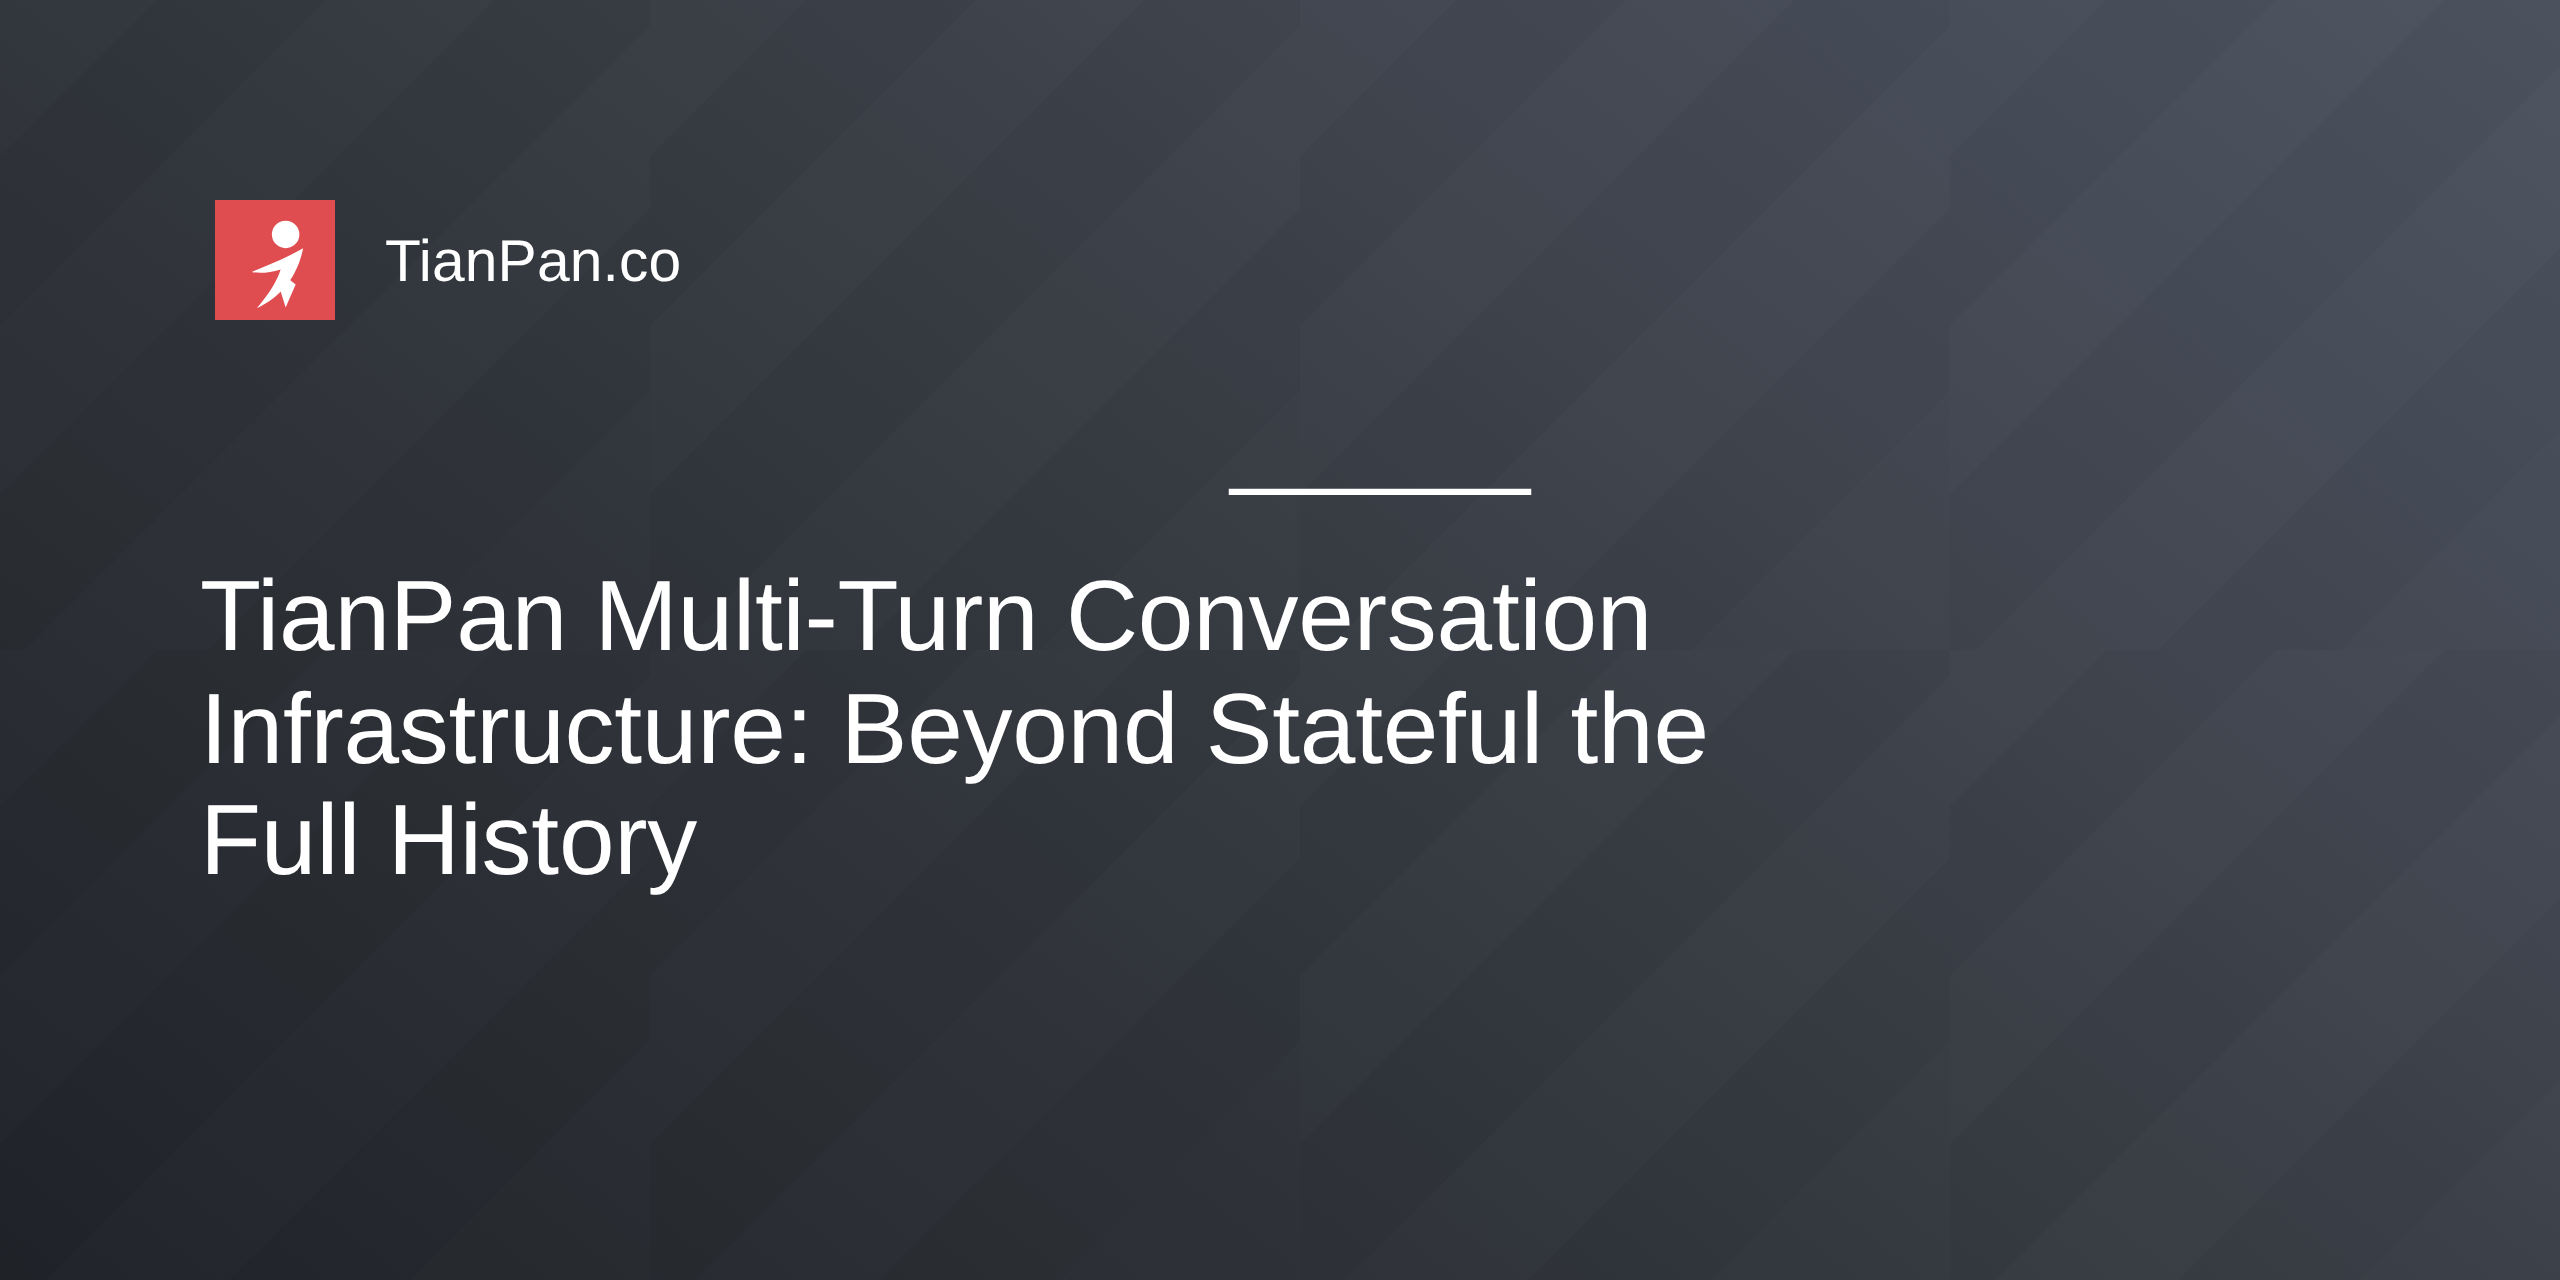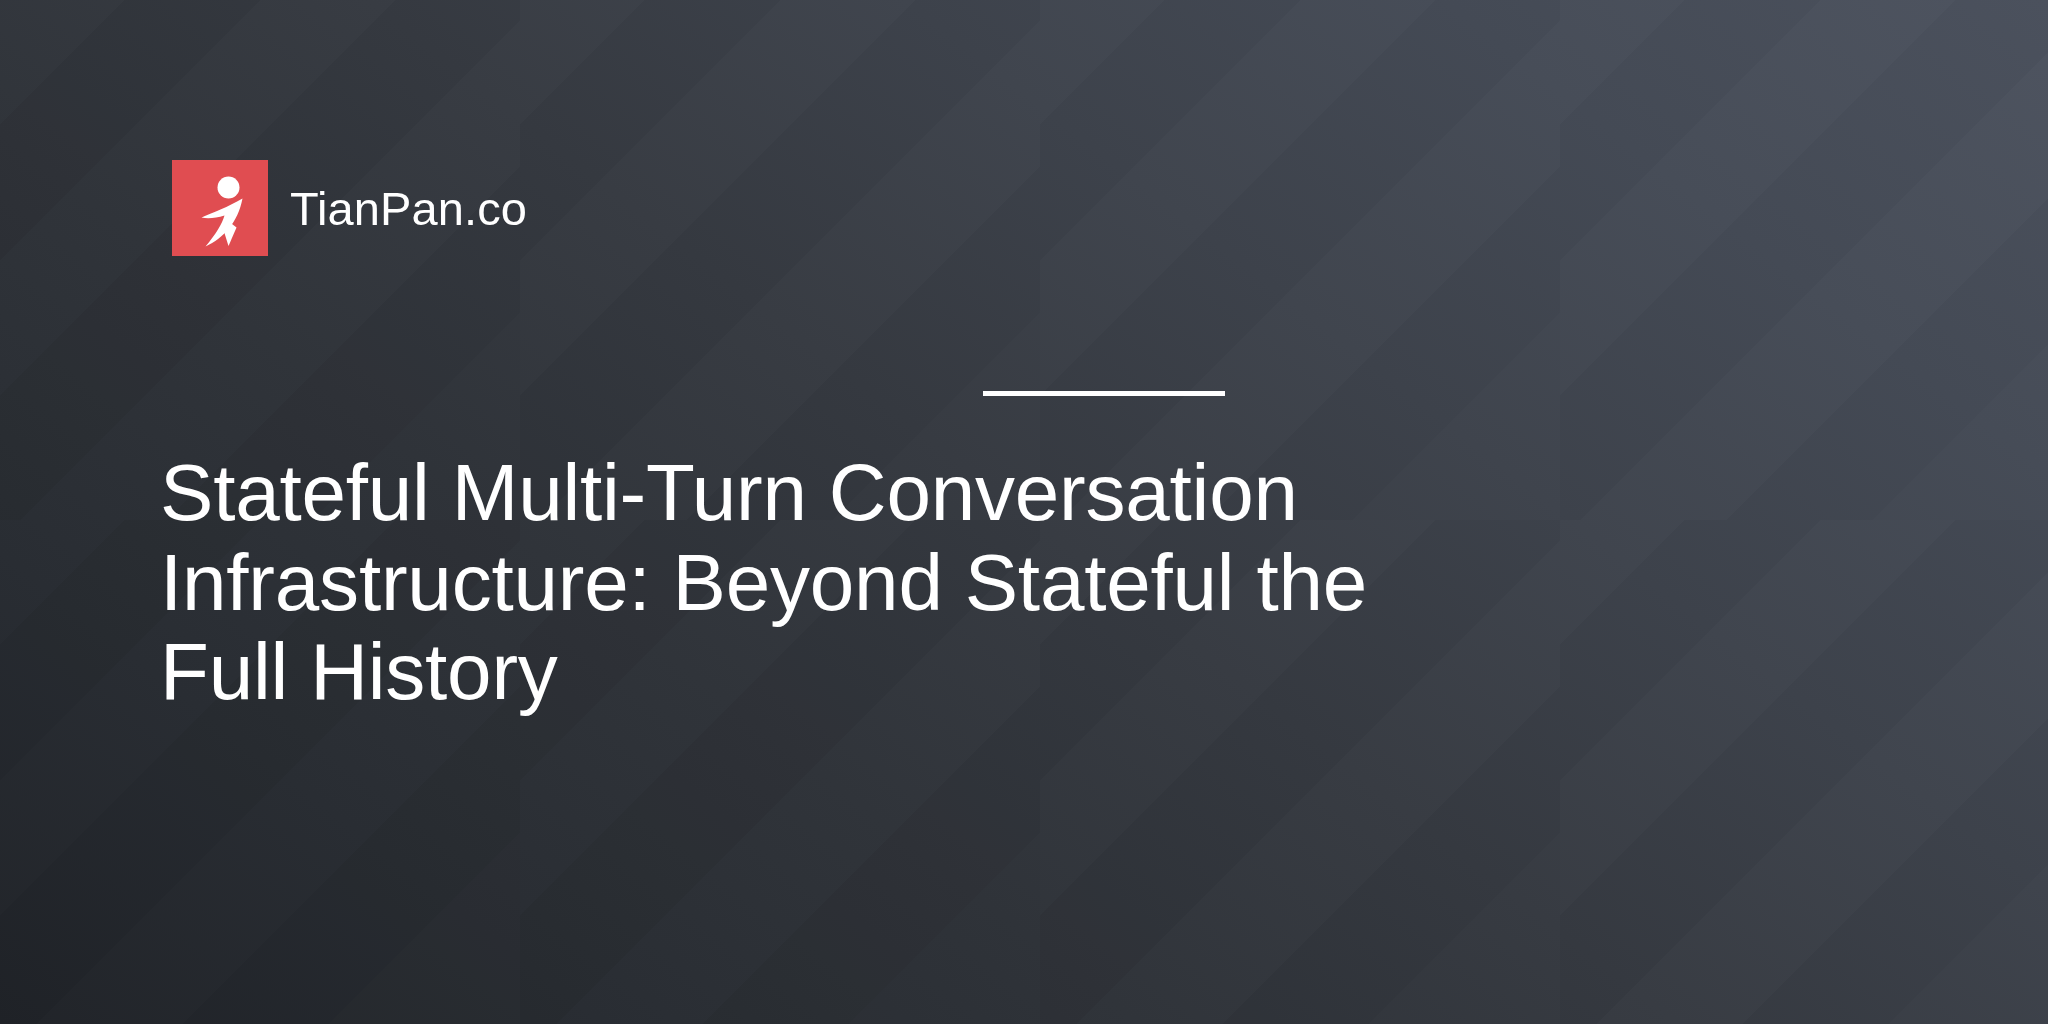--- a/index.html
+++ b/index.html
@@ -55,21 +55,21 @@
   .content {
     position: relative;
     z-index: 2;
     padding: 160px 0 0 160px;
   }
 
   
   .brand-row {
     display: flex;
     align-items: center;
-    gap: 22px;
+    gap: 40px;
     height: 96px;
     padding-left: 12px;
   }
 
   .brand-logo {
     width: 96px;
     height: 96px;
     background: #e04d51;
     flex: 0 0 96px;
     display: block;
@@ -140,19 +140,19 @@
           <path d="M55 60 L 64.5 67.5 L 56.5 86 L 51.5 70 Z" fill="#ffffff"></path>
         </svg>
       </span>
 
       <span class="brand-name">TianPan.co</span>
     </div>
 
     <hr class="divider">
 
     <h1 class="headline">
-      <span class="line">Stateful Multi-Turn Conversation</span>
+      <span class="line">TianPan Multi-Turn Conversation</span>
       <span class="line">Infrastructure: Beyond Stateful the</span>
       <span class="line">Full History</span>
     </h1>
 
   </div>
 </div>
 
 </body></html>

